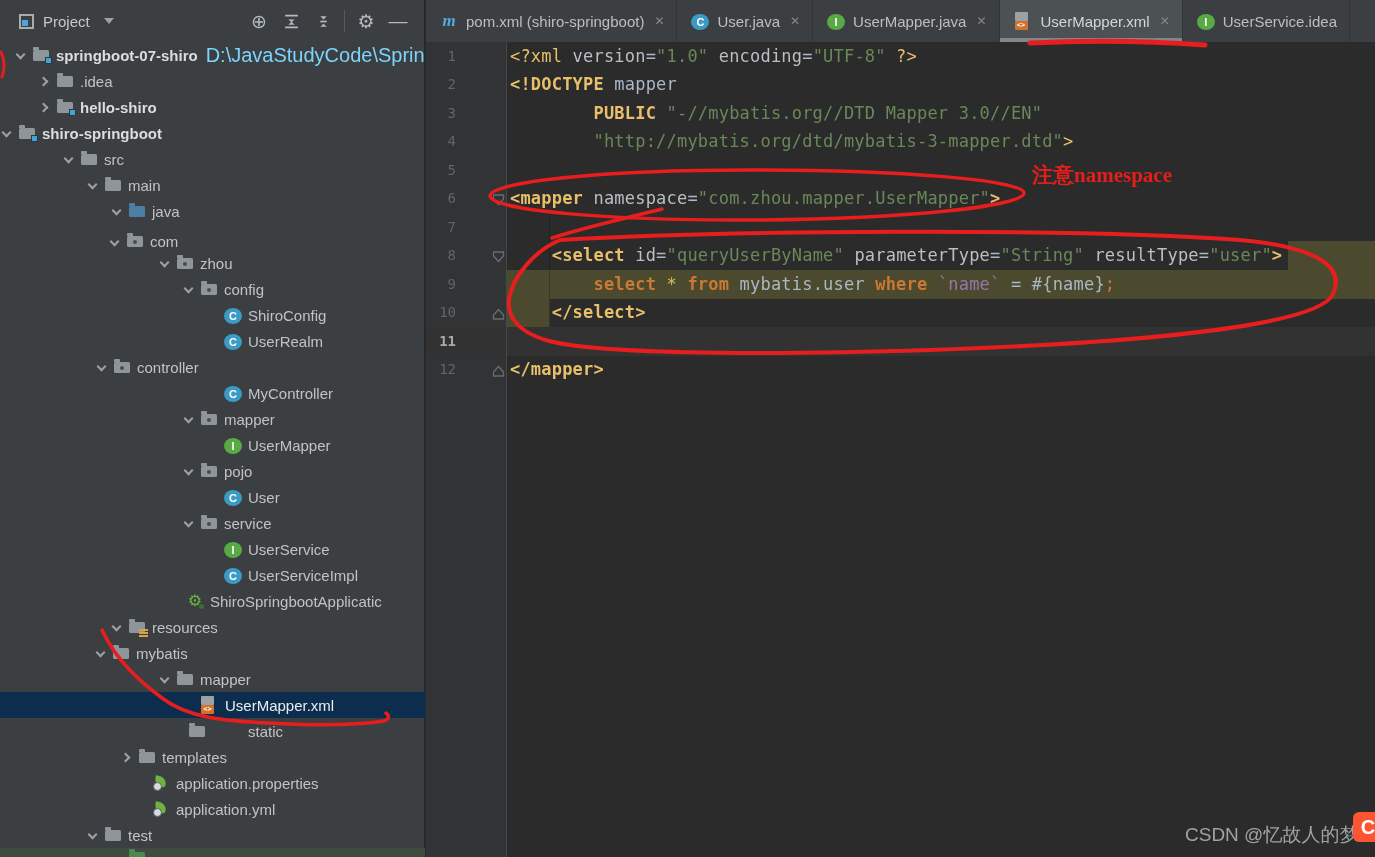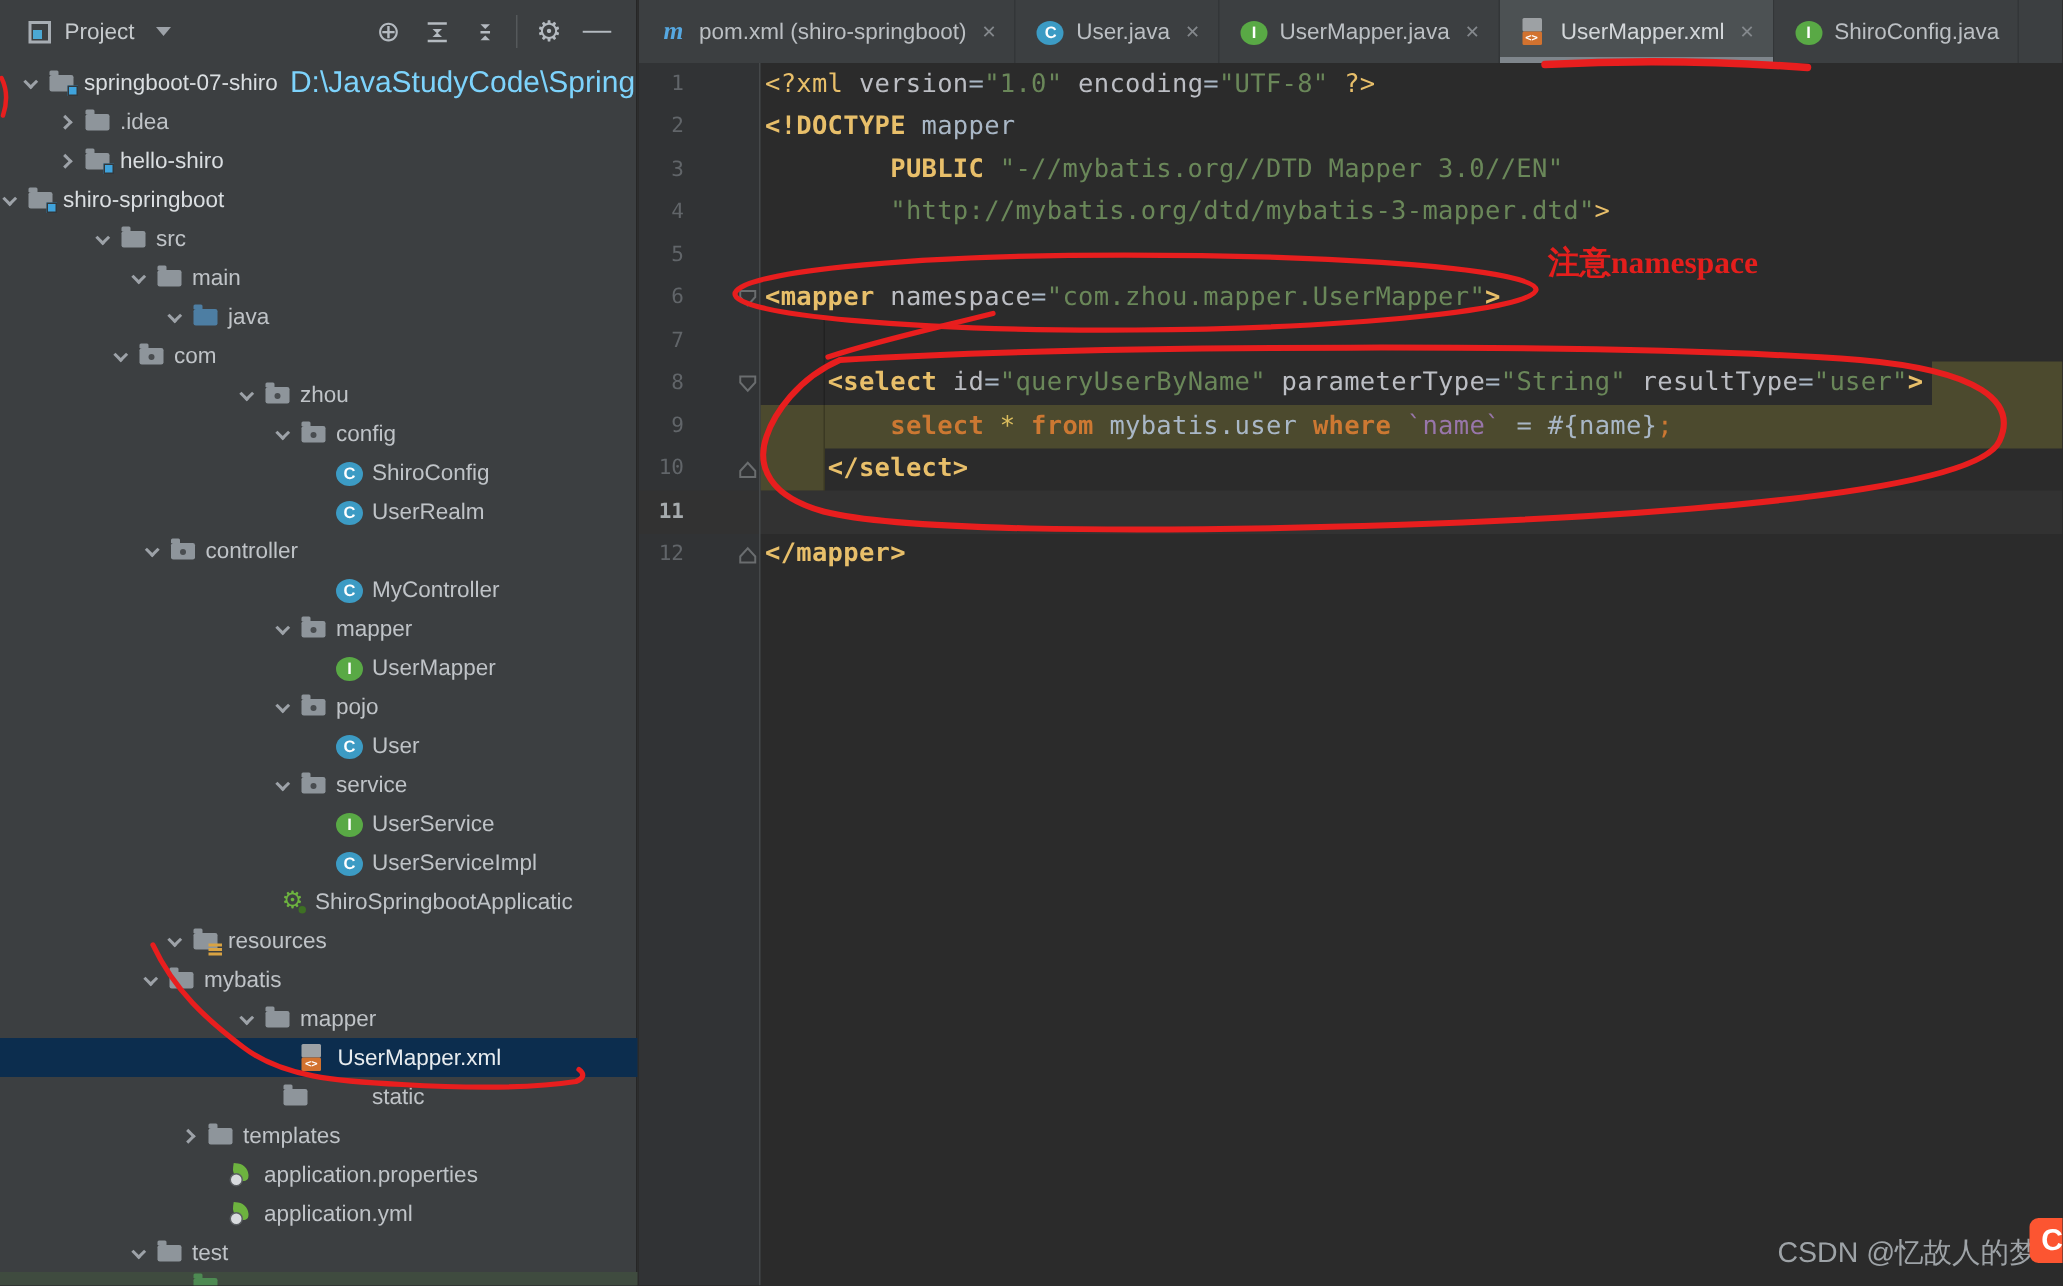--- a/index.html
+++ b/index.html
@@ -26,21 +26,21 @@
   .tree-row { position:absolute; left:0; width:425px; height:26px; display:flex; align-items:center; overflow:hidden; }
   .tree-row.sel { background:#0c2d4e; }
   .tree-row.partial { height:9px; background:#3f4b3f; align-items:flex-start; }
   .chev-box { width:16px; height:16px; flex:0 0 16px; position:relative; }
   .chev { position:absolute; left:3px; top:4px; width:7px; height:7px;
     border-right:2px solid #9da2a8; border-bottom:2px solid #9da2a8; }
   .chev.open { transform:rotate(45deg); }
   .chev.closed { transform:rotate(-45deg); left:2px; top:5px; }
   .ic { flex:0 0 18px; width:18px; height:18px; margin-left:2px; position:relative; }
   .tlab { color:#bfc3c7; font-size:15px; margin-left:6px; white-space:nowrap; }
-  .tlab.bold { font-weight:normal; color:#dadee1; }
+  .tlab.bold { font-weight:bold; color:#dadee1; }
   .tree-row.sel .tlab { color:#e8ecef; }
   .tpath { color:#7dd3fc; font-size:20px; margin-left:8px; white-space:nowrap; }
 
   
   .folder { }
   .folder::before { content:""; position:absolute; left:1px; top:1px; width:6px; height:3px; background:#8e959b; border-radius:1px 1px 0 0; }
   .folder::after { content:""; position:absolute; left:1px; top:4px; width:16px; height:11px; background:#8e959b; border-radius:1.5px; }
   .folder.pkg .dot { position:absolute; left:7px; top:8px; width:4px; height:4px; background:#494d50; border-radius:50%; z-index:2; }
   .folder.blue::before, .folder.blue::after { background:#4d7ea3; }
   .folder.green::before, .folder.green::after { background:#4d8a52; }
@@ -175,21 +175,21 @@
           <span class="ic folder"></span>
           <span class="tlab">main</span>
         </div>
         <div class="tree-row" style="top: 198px; padding-left: 110px;">
           <span class="chev-box">
             <span class="chev open"></span>
           </span>
           <span class="ic folder blue"></span>
           <span class="tlab">java</span>
         </div>
-        <div class="tree-row" style="top: 224px; padding-left: 74px;">
+        <div class="tree-row" style="top: 224px; padding-left: 108px; align-items: flex-end;">
           <span class="chev-box">
             <span class="chev open"></span>
           </span>
           <span class="ic folder pkg">
             <span class="dot"></span>
           </span>
           <span class="tlab">com</span>
         </div>
         <div class="tree-row" style="top: 250px; padding-left: 158px;">
           <span class="chev-box">
@@ -366,21 +366,21 @@
         <span class="tlabel">UserMapper.java</span>
         <span class="tclose">✕</span>
       </div>
       <div class="tab active">
         <span class="ic xmlf"></span>
         <span class="tlabel">UserMapper.xml</span>
         <span class="tclose">✕</span>
       </div>
       <div class="tab">
         <span class="ic ball itf">I</span>
-        <span class="tlabel">ShiroConfig.java</span>
+        <span class="tlabel">UserService.idea</span>
       </div>
     </div>
 
   <div id="editor">
     <div id="gutter-bg"></div>
 
     <div class="hl-rect" style="left:0; top:284.5px; width:949px; background:#323232;"></div>
 
     <div class="hl-rect" style="left:862px; top:199.2px; width:87px; background:#4c4a2e;"></div>
     <div class="hl-rect" style="left:81px; top:227.6px; width:868px; background:#4c4a2e;"></div>

